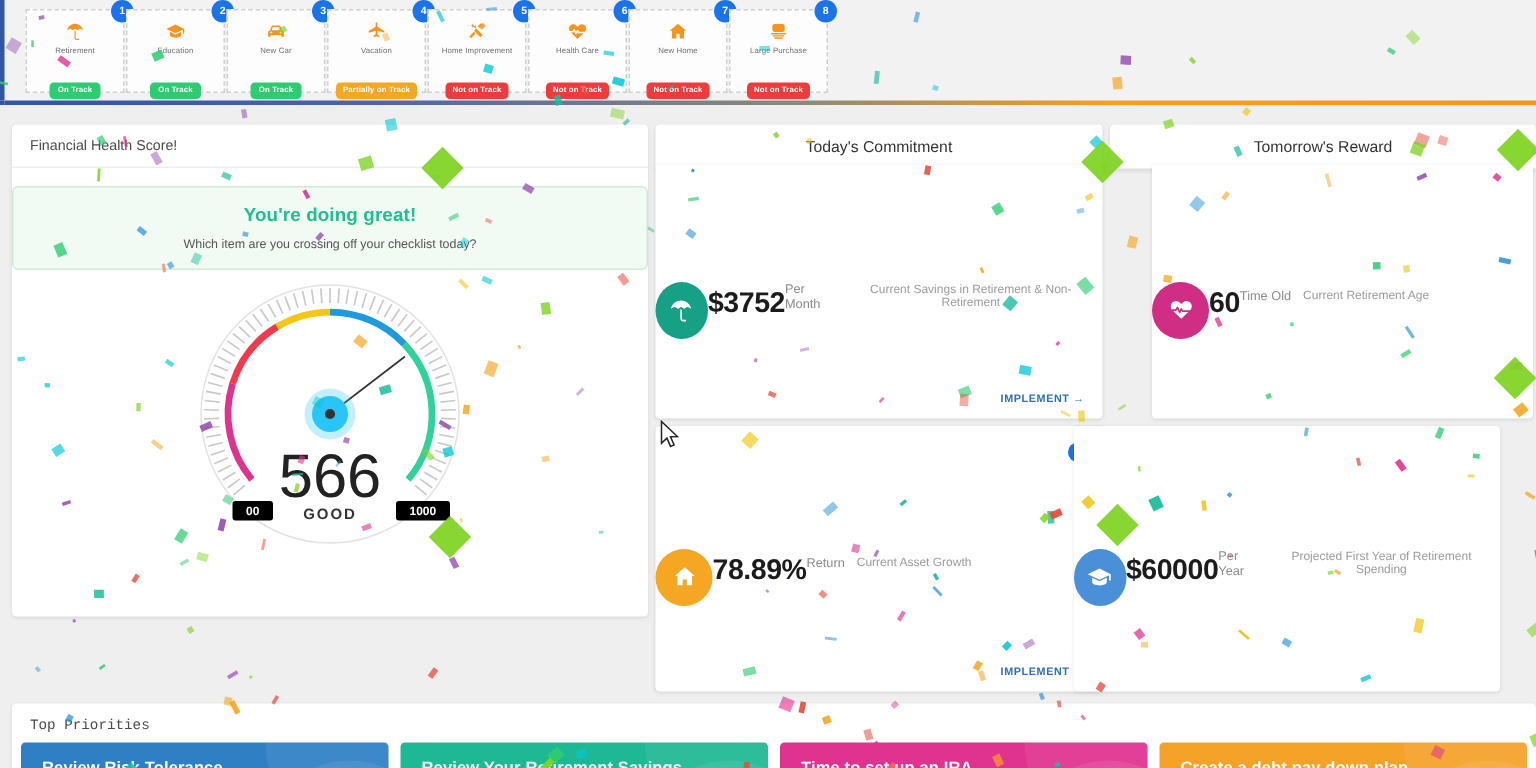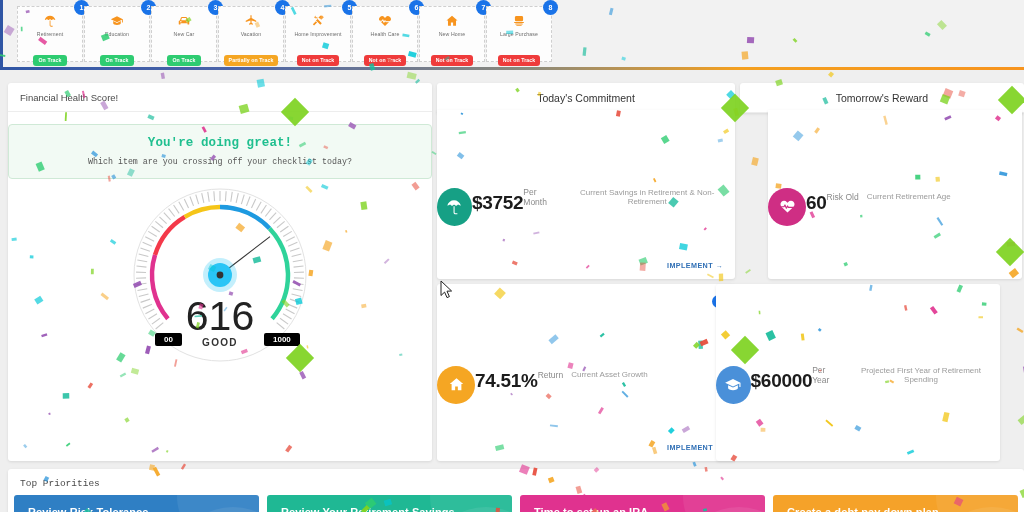--- a/index.html
+++ b/index.html
@@ -66,24 +66,24 @@
     box-shadow: 0 1px 3px rgba(0,0,0,.10);
     position: absolute;
   }
   .card-head {
     border-bottom: 1px solid #ededed;
     padding: 9px 12px 8px;
     font-size: 9.5px; color: #4a4a4a;
   }
 
   
-  #fhs { left: 8px; top: 10px; width: 424px; height: 378px; }
+  #fhs { left: 8px; top: 10px; width: 424px; height: 328px; }
   .banner {
     margin: 12px 0 0; border: 1px solid #cfe9d6; background: #f2faf4;
-    border-radius: 4px; padding: 11px 10px 12px; text-align: center; font-family: Liberation Mono, monospace;
+    border-radius: 4px; padding: 11px 10px 12px; text-align: center;
   }
   .banner-title { color: #1fbf8f; font-size: 12.5px; font-weight: bold; letter-spacing:.1px; }
   .banner-sub { color: #555; font-size: 8.3px; margin-top: 7px; }
 
   .gauge-wrap { position: relative; width: 424px; height: 200px; margin-top: 6px; }
   .gauge-svg { position: absolute; left: 50%; top: 0; transform: translateX(-50%); }
   .gauge-score {
     position: absolute; left: 0; right: 0; top: 108px;
     text-align: center; font-size: 41px; font-weight: 300;
     color: #222; letter-spacing: 0px; font-family: "Liberation Sans", sans-serif;
@@ -362,21 +362,21 @@
               <path d="M 110.00 22.00 A 68 68 0 0 1 159.57 43.45" stroke="#1e9ae0"></path>
               <path d="M 159.57 43.45 A 68 68 0 0 1 162.09 133.71" stroke="#2fd39a"></path>
             </g>
 
           <line id="gauge-needle" x1="110" y1="90" x2="159.99" y2="51.67" stroke="#333" stroke-width="1.1"></line>
 
           <circle cx="110" cy="90" r="17" fill="#29c5f6" opacity="0.28"></circle>
           <circle cx="110" cy="90" r="12" fill="#29c5f6"></circle>
           <circle cx="110" cy="90" r="3.4" fill="#333"></circle>
         </svg>
-        <div class="gauge-score">616</div>
+        <div class="gauge-score">566</div>
         <div class="gauge-good">GOOD</div>
         <div class="gauge-min">00</div>
         <div class="gauge-max">1000</div>
       </div>
     </div>
 
     <div class="col-head" id="reward-head">Tomorrow's Reward</div>
 
     <div class="col-head" id="commit-head">Today's Commitment</div>
 
@@ -393,35 +393,35 @@
       <div class="implement">IMPLEMENT →</div>
     </div>
 
     <div class="metric-card" id="commit-2">
       <div class="info-dot">i</div>
       <div class="metric-icon ic-orange">
         <svg width="17" height="17" viewBox="0 0 24 24" fill="currentColor">
             <path d="M12 3 2.5 11.2h2.6V20h5v-5.3h3.8V20h5v-8.8h2.6z"></path>
           </svg>
       </div>
-      <div class="metric-value">74.51%</div>
+      <div class="metric-value">78.89%</div>
       <div class="metric-unit">Return</div>
       <div class="metric-desc">Current Asset Growth</div>
       <div class="implement">IMPLEMENT →</div>
     </div>
 
     <div class="metric-card" id="reward-1">
       <div class="metric-icon ic-pink">
         <svg width="17" height="17" viewBox="0 0 24 24" fill="currentColor">
             <path d="M12 20.5 3.8 12.6a5 5 0 1 1 7.1-7l1.1 1.1 1.1-1.1a5 5 0 1 1 7.1 7z"></path>
             <path d="M3 12.4h4l1.4-2.6 2 4.6 1.7-3.2 1.2 2.1H21" stroke="#cf2e84" stroke-width="1.6" fill="none" stroke-linejoin="round"></path>
           </svg>
       </div>
       <div class="metric-value">60</div>
-      <div class="metric-unit">Risk Old</div>
+      <div class="metric-unit">Time Old</div>
       <div class="metric-desc">Current Retirement Age</div>
     </div>
 
     <div class="metric-card" id="reward-2">
       <div class="metric-icon ic-blue">
         <svg width="18" height="18" viewBox="0 0 24 24" fill="currentColor">
             <path d="M12 4 1.5 9 12 14l8.5-4v4.6h1.5V9z"></path>
             <path d="M5.5 12.2V16c0 1.7 2.9 3 6.5 3s6.5-1.3 6.5-3v-3.8L12 15.4z"></path>
           </svg>
       </div>

